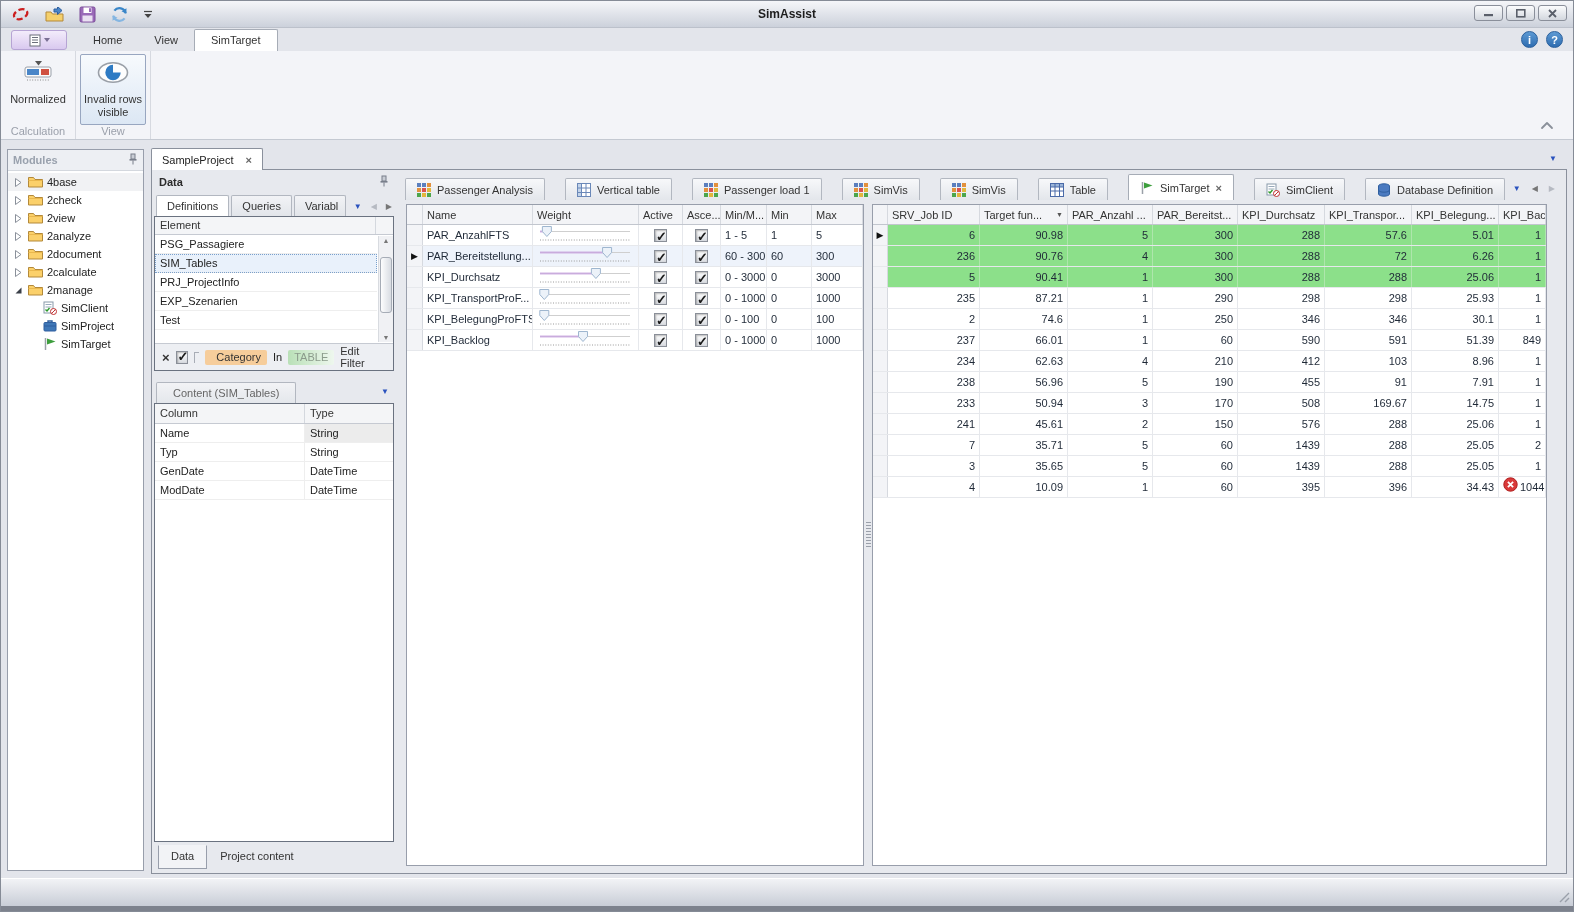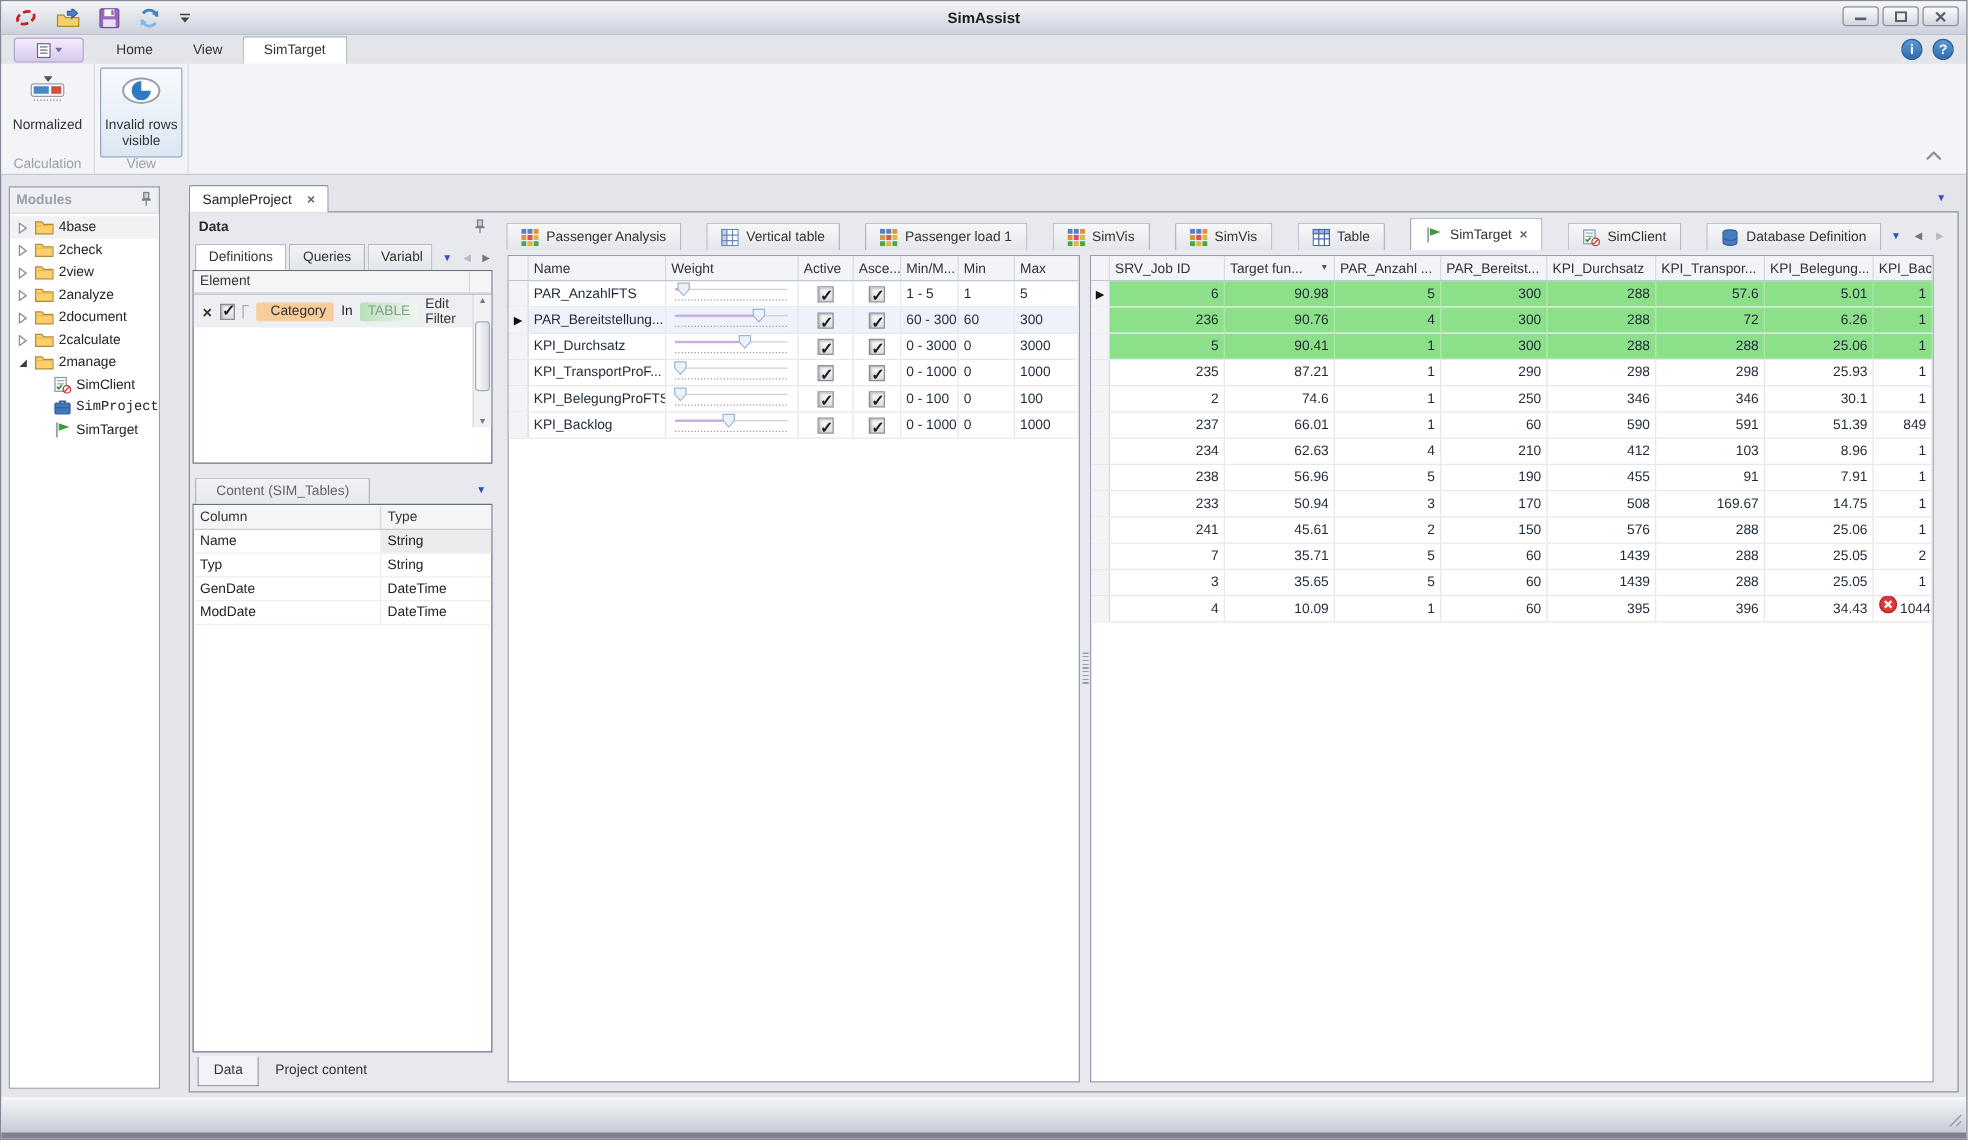--- a/index.html
+++ b/index.html
@@ -30,21 +30,21 @@
     color:#fff; font-weight:bold; font-size:11px; display:flex; align-items:center; justify-content:center; border:1px solid #2a5f9c; }
   
   .ribbon { position:absolute; top:50px; left:0; right:0; height:89px; background:#f3f4f8; border-bottom:1px solid #c4c9d2; }
   .rgroup { float:left; height:100%; position:relative; border-right:1px solid #d6d9e0; padding:3px 4px 16px; }
   .rgrouplabel { position:absolute; left:0; right:0; bottom:2px; text-align:center; color:#9ba0ab; }
   .bigbtn { width:66px; min-height:64px; padding:4px 2px; display:flex; flex-direction:column; align-items:center;
     gap:4px; border:1px solid transparent; border-radius:2px; text-align:center; color:#333; line-height:1.2; }
   .bigbtn.on { border-color:#98a6c0; background:linear-gradient(#f7fafd,#dce7f4); }
   .ribbon-collapse { position:absolute; right:18px; bottom:6px; }
   
-  .modules { position:absolute; left:6px; top:148px; width:121px; height:722px; border:1px solid #989eab;
+  .modules { position:absolute; left:6px; top:148px; width:137px; height:722px; border:1px solid #989eab;
     background:#edeff3; display:flex; flex-direction:column; }
   .paneltitle { height:20px; display:flex; align-items:center; justify-content:space-between; padding:0 5px;
     font-weight:bold; color:#99a1ad; }
   .treewrap { flex:1; background:#fff; border-top:1px solid #d4d8de; padding-top:2px; overflow:hidden; }
   .titem { height:18px; display:flex; align-items:center; gap:4px; white-space:nowrap; }
   .titem.hl { background:#f1f2f4; }
   .texp { width:11px; display:inline-flex; justify-content:center; flex:none; }
   .ticon { display:inline-flex; flex:none; }
   
   .doctabrow { position:absolute; left:150px; top:145px; height:24px; display:flex; align-items:flex-end; z-index:3; }
@@ -81,21 +81,21 @@
   .fbracket { width:5px; height:11px; border-left:1px solid #a8adb6; border-top:1px solid #a8adb6; }
   .chip { padding:1px 6px 2px; border-radius:2px; }
   .chip.field { background:#f6cd9b; color:#333;padding-left:11px; }
   .chip.val { background:linear-gradient(90deg,#b9e0b7,#eef7ee); color:#8b9b8b; }
   .editfilter { margin-left:auto; color:#333; }
   .contenttabrow { display:flex; align-items:flex-end; height:25px; margin-top:7px; position:relative; }
   .ctab { padding:4px 16px; border:1px solid #b2b7c0; border-bottom:none; border-radius:2px 2px 0 0;
     background:linear-gradient(#f2f3f6,#e4e7ec); color:#666; margin-left:2px; }
   .ctabdrop { position:absolute; right:5px; bottom:7px; }
   .contentbox { border:1px solid #6a7280; background:#fff; flex:1; display:flex; flex-direction:column; }
-  .chead { display:flex; height:20px; border-bottom:1px solid #c6cad2; background:#f4f5f7;align-items:center; }
+  .chead { display:flex; height:20px; border-bottom:1px solid #c6cad2; background:#f4f5f7; }
   .chead .c0 { width:150px; border-right:1px solid #d4d8de; padding:3px 5px; color:#333; }
   .chead .c1 { flex:1; padding:3px 5px; color:#333; }
   .crow { display:flex; height:19px; line-height:18px; border-bottom:1px solid #eeeeee; }
   .crow .c0 { width:150px; border-right:1px solid #eeeeee; padding:0 5px; }
   .crow .c1 { flex:1; padding:0 5px; }
   .crow.first .c1 { background:#ececec; }
   .bottomtabs { height:24px; display:flex; padding-left:4px; margin-top:3px; }
   .btab { padding:4px 12px; color:#333; border:1px solid transparent; }
   .btab.active { background:#f2f3f6; border-color:#989eab; border-top-color:transparent; }
   
@@ -364,21 +364,21 @@
             <rect x="1" y="1" width="9" height="11" fill="#fff" stroke="#8899aa"></rect>
             <line x1="2.5" y1="3.5" x2="8.5" y2="3.5" stroke="#99aabb"></line>
             <line x1="2.5" y1="6" x2="8.5" y2="6" stroke="#99aabb"></line>
             <path d="M2.5 8.5 l1.5 1.5 l2.5 -3" stroke="#2a9a2a" fill="none" stroke-width="1.4"></path>
             <circle cx="10.5" cy="10.5" r="3" fill="#fff" stroke="#c03030"></circle>
             <line x1="8.4" y1="12.6" x2="12.6" y2="8.4" stroke="#c03030"></line>
           </svg>
         </span>
         <span class="tlbl">SimClient</span>
       </div>
-      <div class="titem" style="padding-left: 20px; font-family: Liberation Mono, monospace;">
+      <div class="titem" style="padding-left: 20px;">
         <span class="texp"></span>
         <span class="ticon">
           <svg width="14" height="14">
             <path d="M5 3.5 v-1.5 h4 v1.5" fill="none" stroke="#2f5f9f" stroke-width="1.4"></path>
             <rect x="1" y="3.5" width="12" height="8.5" rx="1" fill="#3f77b7" stroke="#2f5f9f"></rect>
             <line x1="1" y1="7" x2="13" y2="7" stroke="#2f5f9f"></line>
           </svg>
         </span>
         <span class="tlbl">SimProject</span>
       </div>
@@ -419,20 +419,27 @@
       <span class="dtabbtn">Queries</span>
       <span class="dtabbtn trunc">Variabl</span>
       <span class="dtabsarrows">
         <span class="bluearrow">▼</span>
         <span class="litearrow">◀</span>
         <span class="grayarrow">▶</span>
       </span>
     </div>
     <div class="elembox">
       <div class="elemhead">Element</div>
+      <div class="elemrows">
+          <div class="elemrow">PSG_Passagiere</div>
+          <div class="elemrow sel">SIM_Tables</div>
+          <div class="elemrow">PRJ_ProjectInfo</div>
+          <div class="elemrow">EXP_Szenarien</div>
+          <div class="elemrow">Test</div>
+        </div>
       <div class="escroll">
         <span class="grayarrow" style="font-size:7px">▲</span>
         <span class="thumb"></span>
         <span class="grayarrow" style="font-size:7px">▼</span>
       </div>
       <div class="filterrow">
         <span class="fx">×</span>
         <span class="cb checked"></span>
         <span class="fbracket"></span>
         <span class="chip field">Category</span>

